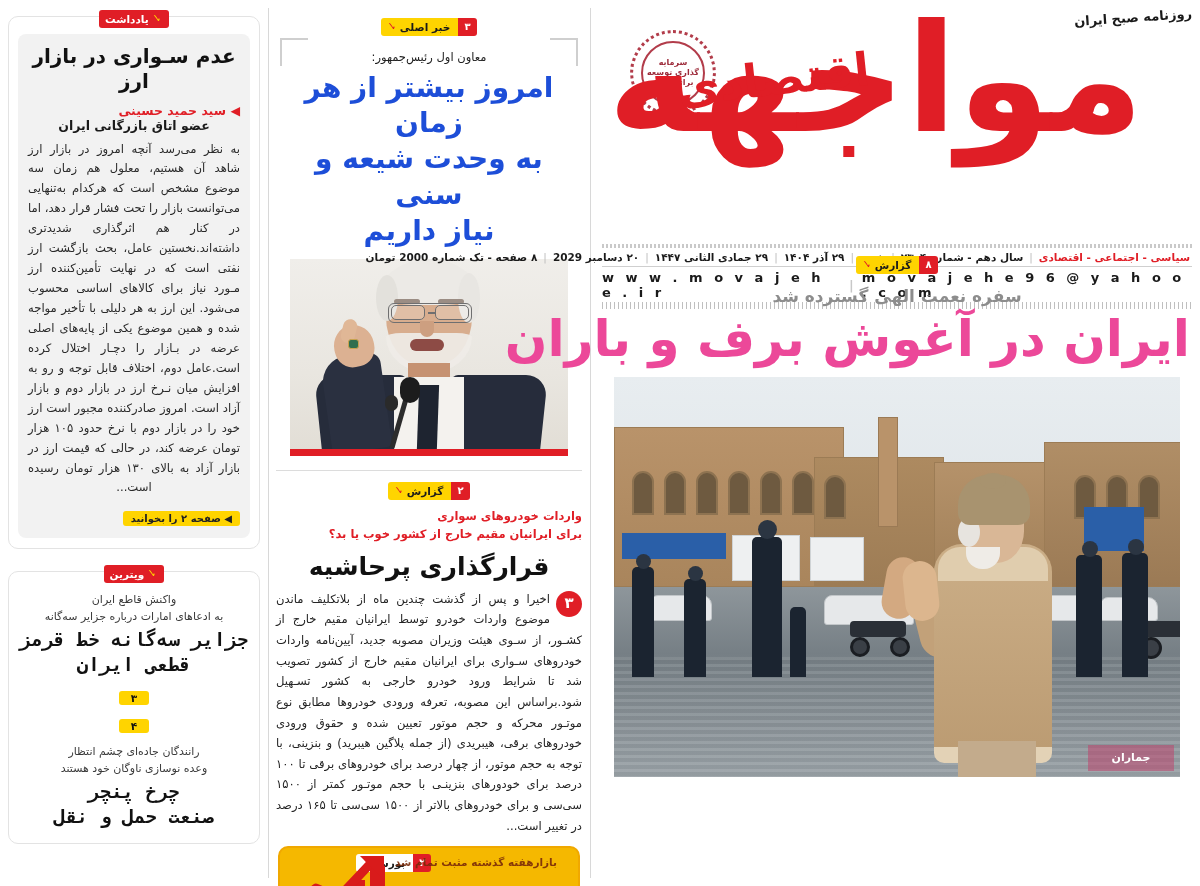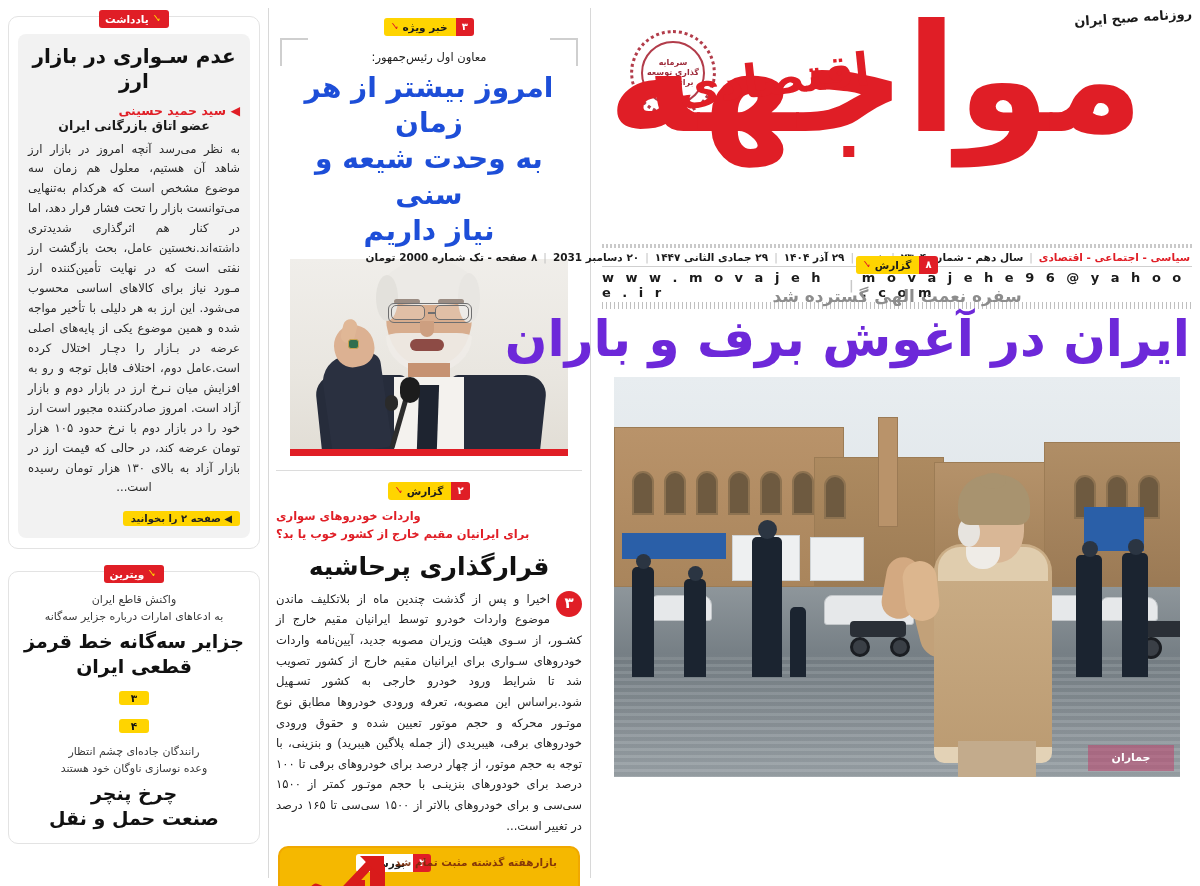--- a/index.html
+++ b/index.html
@@ -65,21 +65,21 @@
   }
 
   .vitrine-card {
     border: 1px solid #e3e3e3; border-radius: 10px; background: #fff;
     padding: 10px 10px 12px; margin-top: 22px; position: relative;
   }
   .vitrine-card .badge-wrap { text-align: center; margin-top: -19px; margin-bottom: 8px; }
 
   .vi-item { text-align: center; }
   .vi-kicker { font-size: 11px; color: #3a3a3a; line-height: 1.55; margin-bottom: 4px; }
-  .vi-title { font-size: 19px; font-weight: bold; color: #111; line-height: 1.3; letter-spacing: -0.4px; }
+  .vi-title { font-size: 19px; font-weight: bold; color: #111; line-height: 1.3; letter-spacing: -0.4px; font-family: Liberation Mono, monospace; }
   .pagebadge-wrap { text-align: center; margin: 9px 0 9px; }
   .pagebadge {
     display: inline-block; background: #ffd400; color: #111; font-size: 10.5px; font-weight: bold;
     border-radius: 3px; padding: 1px 12px;
   }
 
   
   .mid-tag-row { text-align: center; padding-top: 10px; }
   .corner-box { position: relative; padding: 14px 10px 0; }
   .corner-box::before, .corner-box::after {
@@ -121,21 +121,21 @@
   .p-hand { position:absolute; left:44px; top:66px; width:40px; height:42px; border-radius:50% 50% 44% 44%; background:#dcb192; transform:rotate(-12deg); }
   .p-finger { position:absolute; left:52px; top:60px; width:14px; height:24px; border-radius:8px; background:#e0b796; transform:rotate(14deg);}
   .p-ring { position:absolute; left:58px; top:80px; width:11px; height:10px; border-radius:3px; background:#2f6e4e; border:1.5px solid #c8a24e;}
   .p-mic-stem { position:absolute; left:108px; top:128px; width:5px; height:62px; background:#2c2c2c; transform:rotate(16deg); }
   .p-mic-head { position:absolute; left:110px; top:118px; width:20px; height:26px; border-radius:10px; background:#1c1c1c; }
   .p-mic2 { position:absolute; left:95px; top:136px; width:13px; height:16px; border-radius:7px; background:#2a2a2a; }
   .red-rule { height: 7px; background: #e01e26; width: 278px; margin: 0 auto; }
 
   .mid-sep { height: 1px; background: #dcdcdc; margin: 14px 0 0; }
 
-  .rep-kicker { color: #e01e26; font-weight: bold; font-size: 11.5px; text-align: left; line-height: 1.55; margin-top: 8px; }
+  .rep-kicker { color: #e01e26; font-weight: bold; font-size: 11.5px; text-align: right; line-height: 1.55; margin-top: 8px; }
   .rep-title { text-align: center; font-size: 25px; font-weight: bold; color: #111; letter-spacing: -0.8px; margin: 8px 0 8px; }
   .rep-body { font-size: 11.6px; line-height: 1.78; text-align: justify; color: #242424; position: relative; }
   .dropcap {
     float: right; width: 26px; height: 26px; border-radius: 50%; background: #e01e26; color:#fff;
     font-weight: bold; font-size: 15px; display:flex; align-items:center; justify-content:center;
     margin: 2px 0 2px 6px;
   }
 
   
   .bourse {
@@ -193,21 +193,21 @@
   .mast-bar .ticks { height: 7px; background: repeating-linear-gradient(90deg,#bfbfbf 0 1px,#fff 1px 4px); }
 
   
   .right-lead { position: relative; padding: 0 10px; }
   .rl-tag { text-align: center; margin-top: 8px; }
   .rl-kicker {
     text-align: center; font-size: 17px; color: #8d8d8d; font-weight: bold; margin-top: 12px;
     letter-spacing: -0.5px;
   }
   .rl-title {
-    text-align: center; font-size: 50px; font-weight: bold; color: #6d28d9; letter-spacing: -2.5px;
+    text-align: center; font-size: 50px; font-weight: bold; color: #ec4899; letter-spacing: -2.5px;
     margin-top: 6px; line-height: 1.1; white-space: nowrap;
   }
 
   
   .mainphoto { position: relative; margin: 10px 10px 0; height: 400px; overflow: hidden; background: #cfd6da; }
   .sky { position:absolute; left:0; right:0; top:0; height:170px; background:linear-gradient(180deg,#e8edf0,#dfe5e9); }
   .bld {
     position:absolute; bottom:190px; background:#b08f63; border:1px solid #9c7c55;
   }
   .bld.b1 { left:0; width:230px; height:160px; background:linear-gradient(180deg,#b9936a,#a9855c); }
@@ -315,21 +315,21 @@
 
     </div>
   </div>
 
   <div class="col-mid">
 
     <div class="mid-tag-row">
       <span class="tag">
         <span class="tag-num">۳</span>
         <span class="tag-lbl">
-          <span>خبر ویژه</span>
+          <span>خبر اصلی</span>
           <span class="tag-tick">✓</span>
         </span>
       </span>
     </div>
 
     <div class="corner-box">
       <div class="lead-kicker">معاون اول رئیس‌جمهور:</div>
       <div class="lead-title" style="white-space:pre-line">امروز بیشتر از هر زمان
 به وحدت شیعه و سنی
 نیاز داریم</div>
@@ -431,21 +431,21 @@
           <span class="red">سیاسی - اجتماعی - اقتصادی</span>
           <span class="sep">|</span>
           <span>سال دهم - شماره ۲۳۰۴</span>
           <span class="sep">|</span>
           <span>شنبه</span>
           <span class="sep">|</span>
           <span>۲۹ آذر ۱۴۰۴</span>
           <span class="sep">|</span>
           <span>۲۹ جمادی الثانی ۱۴۴۷</span>
           <span class="sep">|</span>
-          <span>۲۰ دسامبر 2031</span>
+          <span>۲۰ دسامبر 2029</span>
           <span class="sep">|</span>
           <span>۸ صفحه - تک شماره 2000 تومان</span>
         </div>
         <div class="line-rule"></div>
         <div class="web">
           <span>w w w . m o v a j e h e . i r</span>
           <span class="divider">|</span>
           <span>m o v a j e h e 9 6 @ y a h o o . c o m</span>
         </div>
         <div class="ticks"></div>

